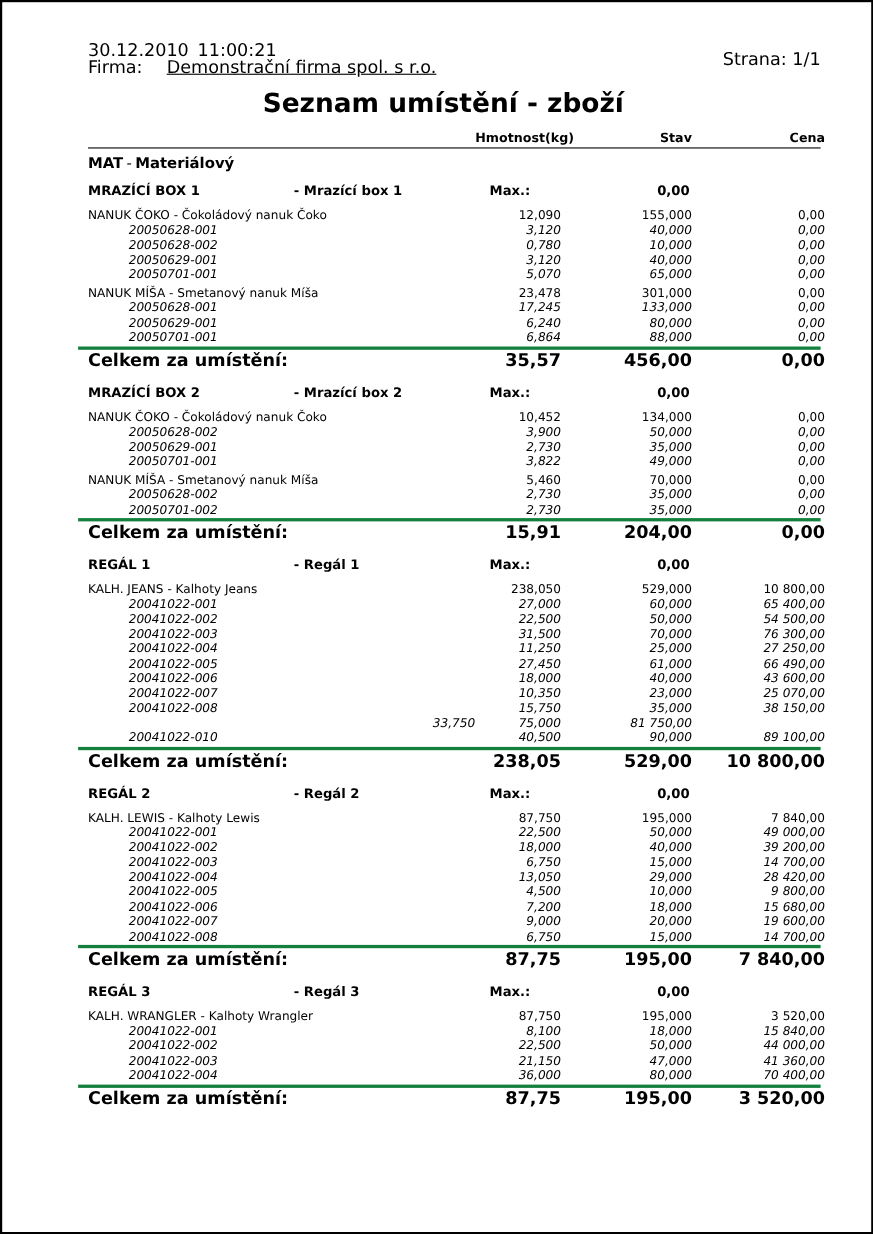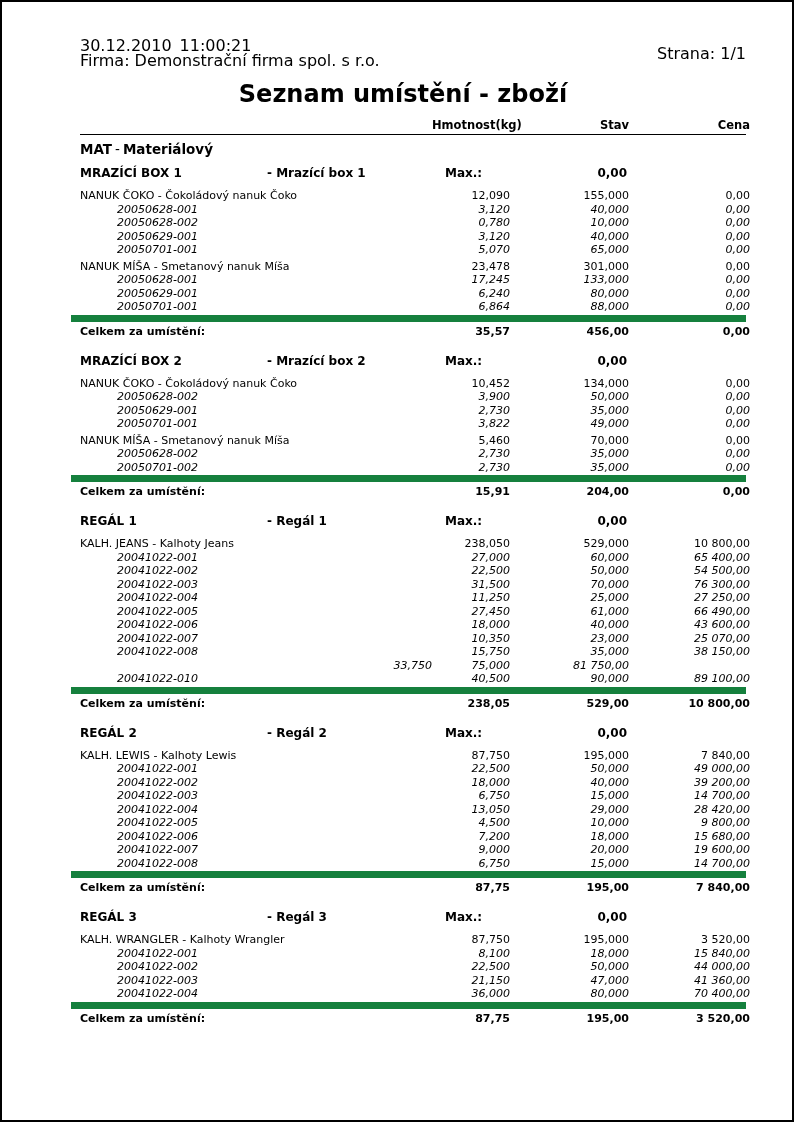--- a/index.html
+++ b/index.html
@@ -22,21 +22,21 @@
 
   
   .report-header {
     display: flex;
     justify-content: space-between;
     align-items: center;
     font-size: 16px;
     line-height: 15px;
   }
   .rh-time { margin-left: 8px; }
-  .rh-firm { margin-left: 5px; }
+  .rh-firm { margin-left: 22px; text-decoration: underline; }
 
   
   .title {
     text-align: center;
     font-size: 24px;
     font-weight: bold;
     line-height: 28px;
     margin: 12px 0 9px -20px;
   }
 
@@ -79,23 +79,23 @@
   .sec-head .max-label { }
   .sec-head .max-value { text-align: right; }
 
   .item-row { margin-top: 3px; }
   .batch-row .c-name { padding-left: 37px; }
 
   .total-row {
     margin-top: 1px;
     margin-left: -9px;
     padding-left: 9px;
-    border-top: 7px solid #15803d;
+    border-top: 3px solid #15803d;
     padding-top: 2px;
-    font-size: 11px;
+    font-size: 16px;
     font-weight: bold;
     line-height: 15px;
     display: grid;
     grid-template-columns: 352px 78px 119px 121px;
   }
   .total-row .c-num { text-align: right; }
 </style>
 </head>
 <body>
 

